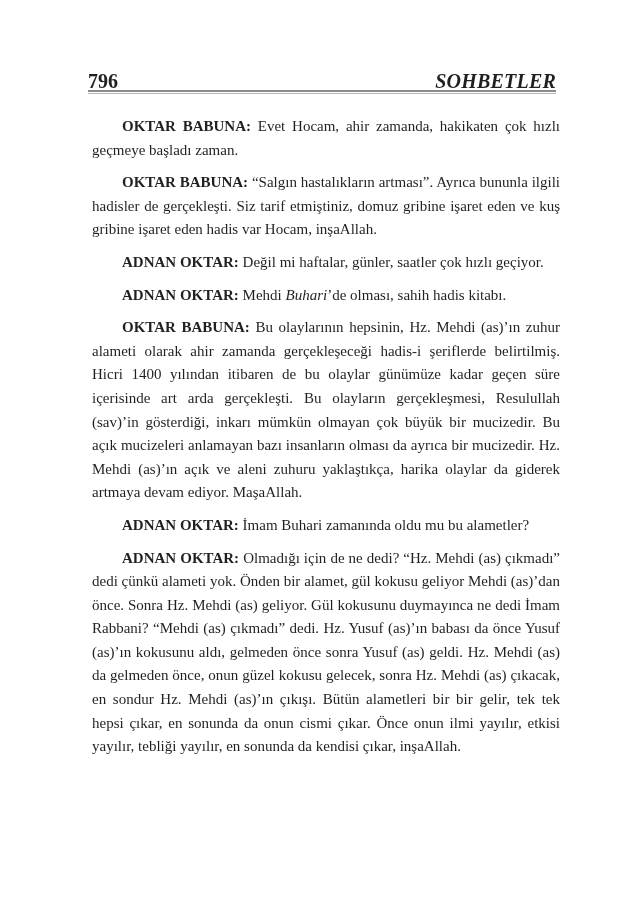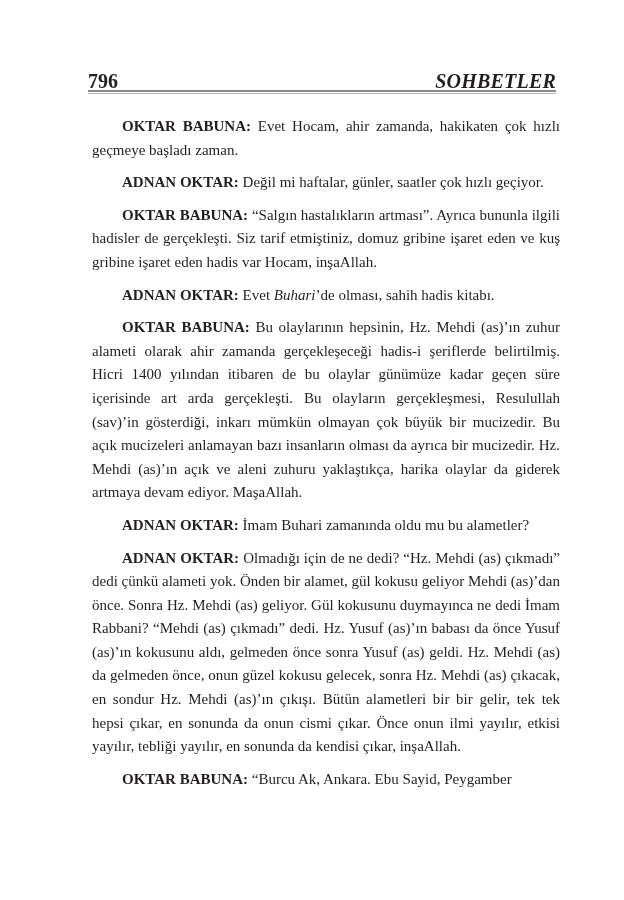--- a/index.html
+++ b/index.html
@@ -47,28 +47,27 @@
 <div class="page">
   <div class="header">
     <span class="pageno">796</span>
     <span class="title">SOHBETLER</span>
   </div>
   <div class="rule"></div>
 
   <div class="body">
     <p class="para"><span class="speaker">OKTAR BABUNA:</span><span> Evet Hocam, ahir zamanda, hakikaten çok hızlı geçmeye başladı zaman.</span></p>
 
+    <p class="para"><span class="speaker">OKTAR BABUNA:</span><span> “Salgın hastalıkların artması”. Ayrıca bununla ilgili hadisler de gerçekleşti. Siz tarif etmiştiniz, domuz gribine işaret eden ve kuş gribine işaret eden hadis var Hocam, inşaAllah.</span></p>
+
     <p class="para"><span class="speaker">ADNAN OKTAR:</span><span> Değil mi haftalar, günler, saatler çok hızlı geçiyor.</span></p>
 
-    <p class="para"><span class="speaker">OKTAR BABUNA:</span><span> “Salgın hastalıkların artması”. Ayrıca bununla ilgili hadisler de gerçekleşti. Siz tarif etmiştiniz, domuz gribine işaret eden ve kuş gribine işaret eden hadis var Hocam, inşaAllah.</span></p>
-
-    <p class="para"><span class="speaker">ADNAN OKTAR:</span><span> Evet </span><em>Buhari</em><span>’de olması, sahih hadis kitabı.</span></p>
+    <p class="para"><span class="speaker">ADNAN OKTAR:</span><span> Mehdi </span><em>Buhari</em><span>’de olması, sahih hadis kitabı.</span></p>
 
     <p class="para"><span class="speaker">OKTAR BABUNA:</span><span> Bu olaylarının hepsinin, Hz. Mehdi (as)’ın zuhur alameti olarak ahir zamanda gerçekleşeceği hadis-i şeriflerde belirtilmiş. Hicri 1400 yılından itibaren de bu olaylar günümüze kadar geçen süre içerisinde art arda gerçekleşti. Bu olayların gerçekleşmesi, Resulullah (sav)’in gösterdiği, inkarı mümkün olmayan çok büyük bir mucizedir. Bu açık mucizeleri anlamayan bazı insanların olması da ayrıca bir mucizedir. Hz. Mehdi (as)’ın açık ve aleni zuhuru yaklaştıkça, harika olaylar da giderek artmaya devam ediyor. MaşaAllah.</span></p>
 
     <p class="para"><span class="speaker">ADNAN OKTAR:</span><span> İmam Buhari zamanında oldu mu bu alametler?</span></p>
 
 
     <p class="para"><span class="speaker">ADNAN OKTAR:</span><span> Olmadığı için de ne dedi? “Hz. Mehdi (as) çık­madı” dedi çünkü alameti yok. Önden bir alamet, gül kokusu geliyor Mehdi (as)’dan önce. Sonra Hz. Mehdi (as) geliyor. Gül kokusunu duy­mayınca ne dedi İmam Rabbani? “Mehdi (as) çıkmadı” dedi. Hz. Yusuf (as)’ın babası da önce Yusuf (as)’ın kokusunu aldı, gelmeden önce sonra Yusuf (as) geldi. Hz. Mehdi (as) da gelmeden önce, onun güzel kokusu gelecek, sonra Hz. Mehdi (as) çıkacak, en sondur Hz. Mehdi (as)’ın çıkı­şı. Bütün alametleri bir bir gelir, tek tek hepsi çıkar, en sonunda da onun cismi çıkar. Önce onun ilmi yayılır, etkisi yayılır, tebliği yayılır, en sonunda da kendisi çıkar, inşaAllah.</span></p>
 
-    <p class="para"><span class="speaker">OKTAR BABUNA:</span><span> “Burcu Ak, Ankara. Ebu Sayid, Peygamber</span></p>
   </div>
 </div>
 
 </body></html>

